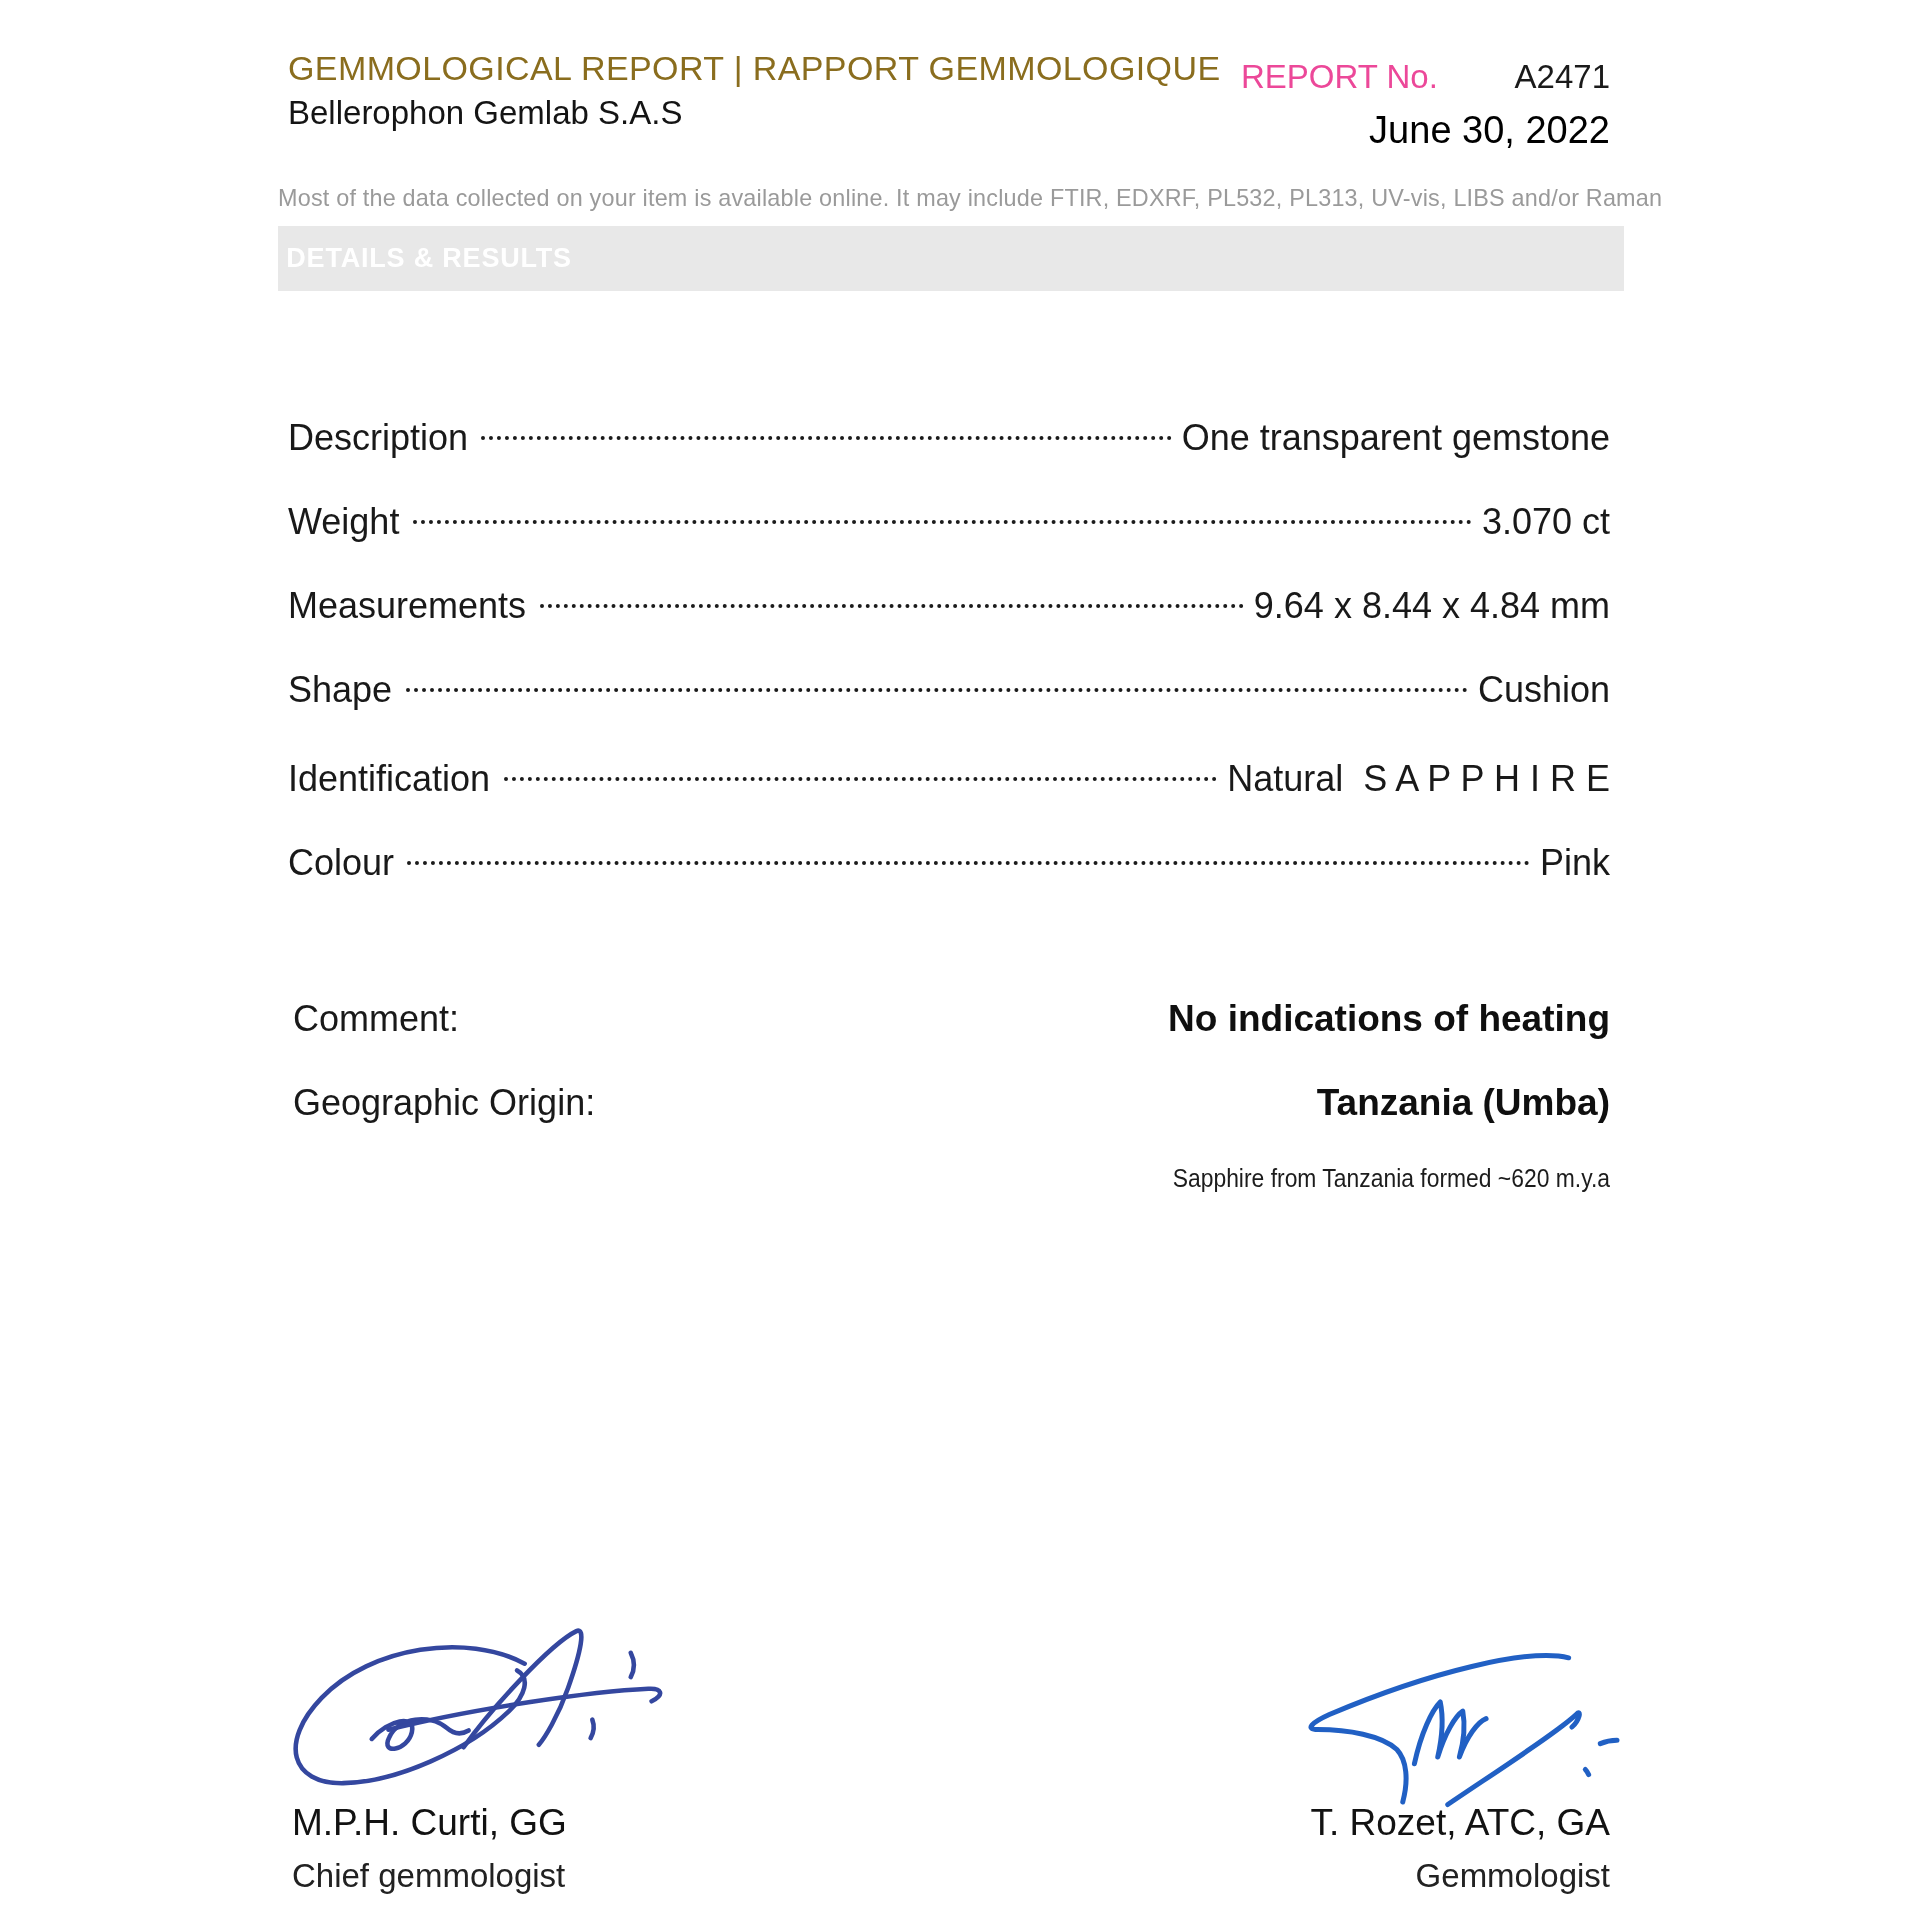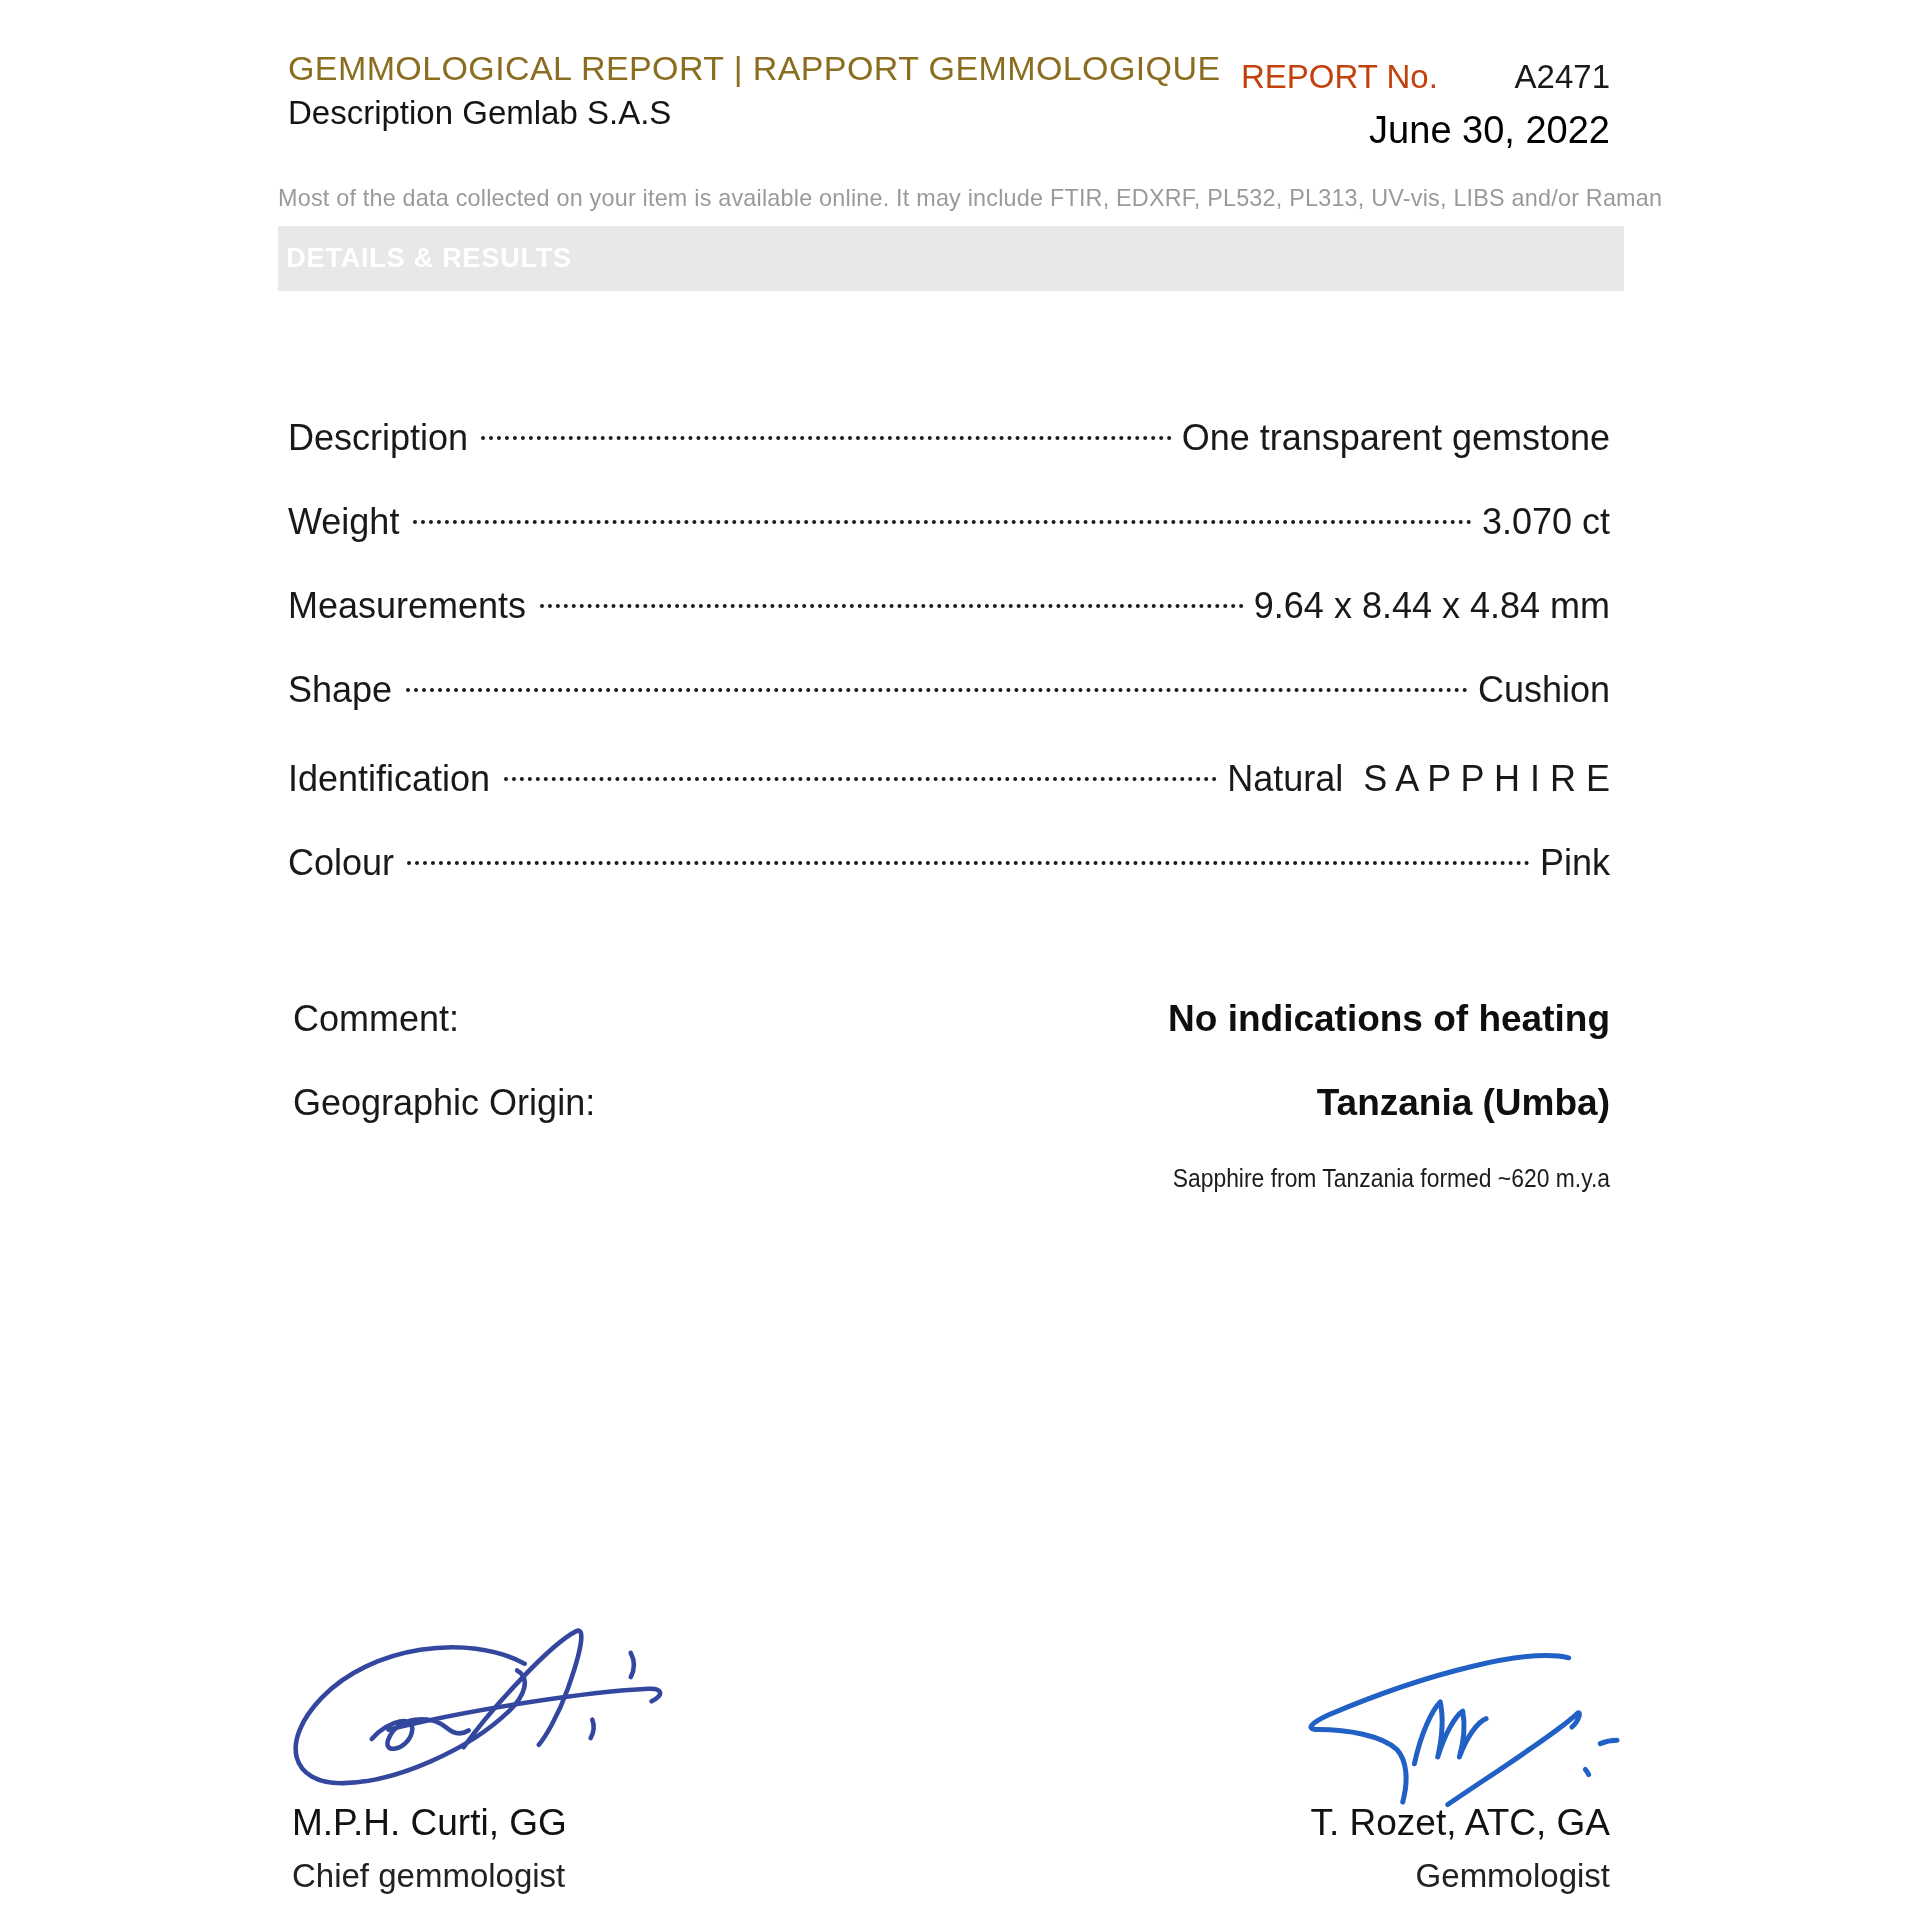--- a/index.html
+++ b/index.html
@@ -11,21 +11,21 @@
     color:#161616;
     overflow:hidden;
   }
   
   .header-left{position:absolute;left:288px;top:47px;}
   .doc-title{font-size:34px;line-height:42px;color:#8a6d1e;letter-spacing:0.4px;white-space:pre;}
   .company{font-size:33px;line-height:42px;color:#141414;margin-top:2.5px;}
   .address{font-size:33px;line-height:42px;color:#141414;}
   .header-right{position:absolute;left:1241px;top:58px;width:369px;}
   .report-row{display:flex;justify-content:space-between;align-items:baseline;}
-  .report-no-label{font-size:33px;color:#c2410c;}
+  .report-no-label{font-size:33px;color:#ec4899;}
   .report-no-value{font-size:33px;color:#1a1a1a;}
   .report-date{text-align:right;font-size:38px;color:#000000;margin-top:13.4px;}
   .data-note{position:absolute;left:278px;top:185px;font-size:23.4px;color:#9a9a9a;letter-spacing:0.2px;}
   
   .banner{
     position:absolute;left:278px;top:226px;width:1346px;height:65px;
     background:#e8e8e8;display:flex;align-items:center;
   }
   .banner-label{color:#ffffff;font-weight:700;font-size:27px;padding-left:8.3px;letter-spacing:0.8px;}
   
@@ -59,21 +59,21 @@
   .sig-right-name{right:315px;top:1802px;text-align:right;}
   .sig-right-role{right:315px;top:1857px;text-align:right;}
 </style>
 </head>
 <body>
 
 <div class="page">
 
   <div class="header-left">
     <div class="doc-title">GEMMOLOGICAL REPORT | RAPPORT GEMMOLOGIQUE</div>
-    <div class="company">Description Gemlab S.A.S</div>
+    <div class="company">Bellerophon Gemlab S.A.S</div>
   </div>
 
   <div class="header-right">
     <div class="report-row">
       <span class="report-no-label">REPORT No.</span>
       <span class="report-no-value">A2471</span>
     </div>
     <div class="report-date">June 30, 2022</div>
   </div>
 

